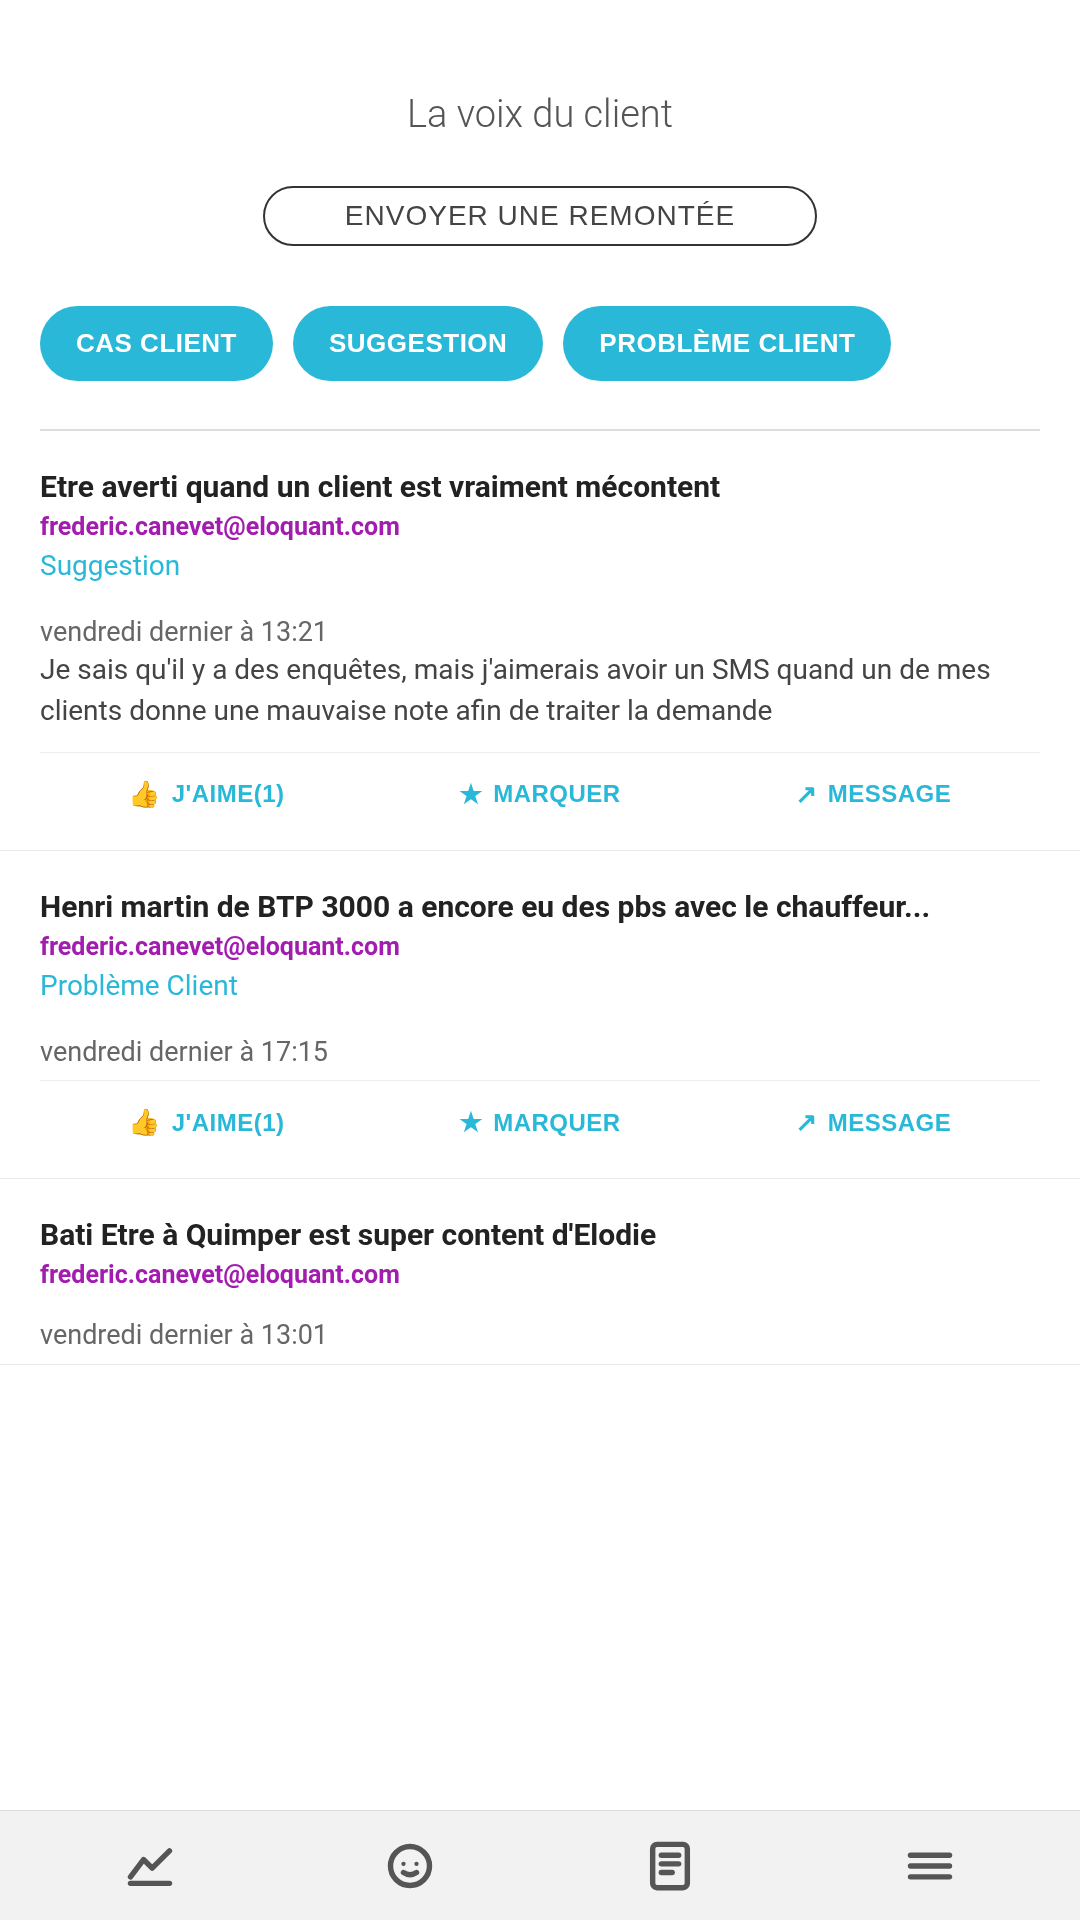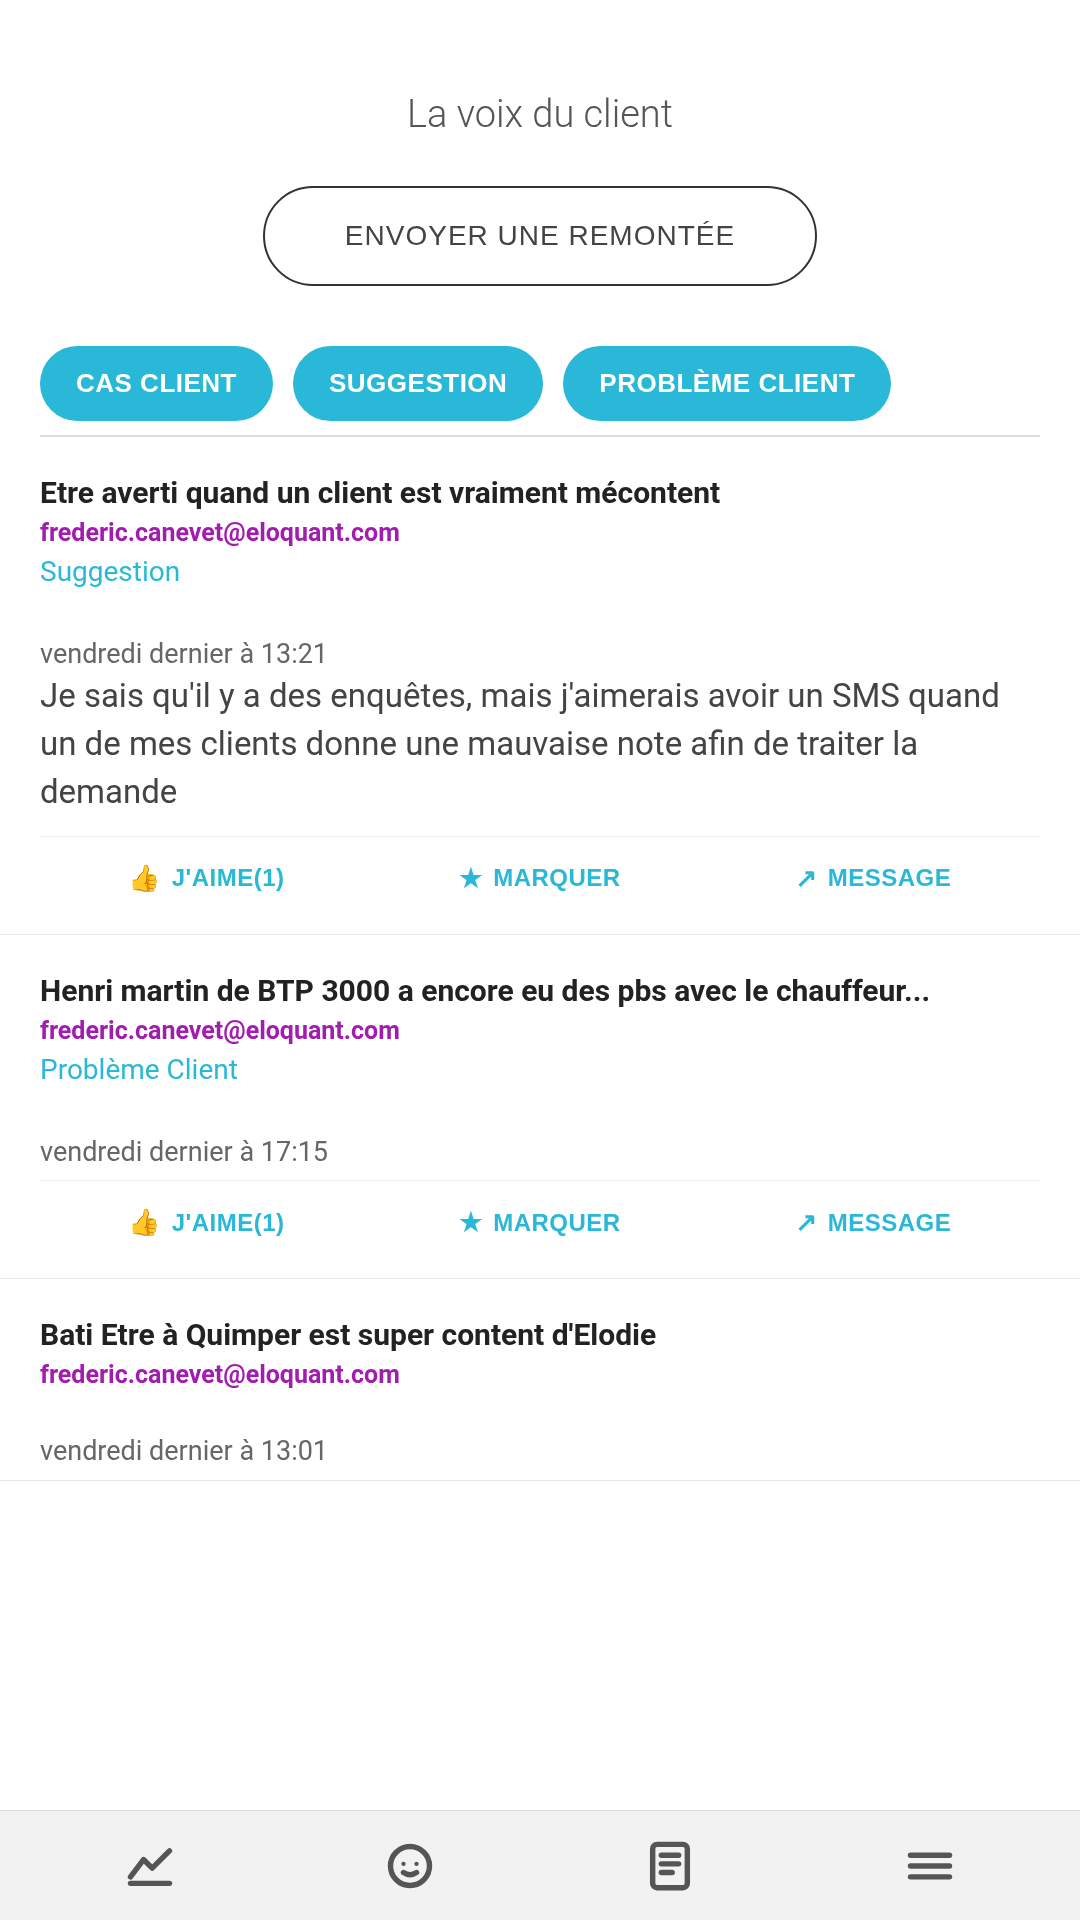--- a/index.html
+++ b/index.html
@@ -30,29 +30,29 @@
     }
 
     .send-button {
       border: 2.5px solid #333;
       border-radius: 50px;
       background: #fff;
       font-size: 28px;
       font-weight: 500;
       letter-spacing: 1px;
       color: #444;
-      padding: 32px 80px;
+      padding: 12px 80px;
       cursor: pointer;
       text-transform: uppercase;
     }
 
     .filter-tabs {
       display: flex;
       gap: 20px;
-      padding: 20px 40px 14px;
+      padding: 20px 40px 48px;
       flex-wrap: wrap;
     }
 
     .filter-tab {
       background: #29b8d8;
       color: #fff;
       border: none;
       border-radius: 50px;
       font-size: 26px;
       font-weight: 700;
@@ -104,34 +104,33 @@
       margin-bottom: 8px;
     }
 
     .feed-item-tag {
       font-size: 28px;
       color: #29b8d8;
       margin-bottom: 12px;
     }
 
     .feed-item-body {
-      font-size: 33px;
+      font-size: 28px;
       color: #444;
       line-height: 1.45;
       margin-bottom: 20px;
     }
 
     .feed-item-date {
       font-size: 27px;
       color: #666;
       text-align: right;
       white-space: nowrap;
       min-width: 160px;
       line-height: 1.35;
-      margin-top: 16px;
     }
 
     .feed-item-actions {
       display: flex;
       gap: 0;
       padding: 16px 0 20px;
       border-top: 1px solid #eee;
       margin-top: 10px;
     }
 

